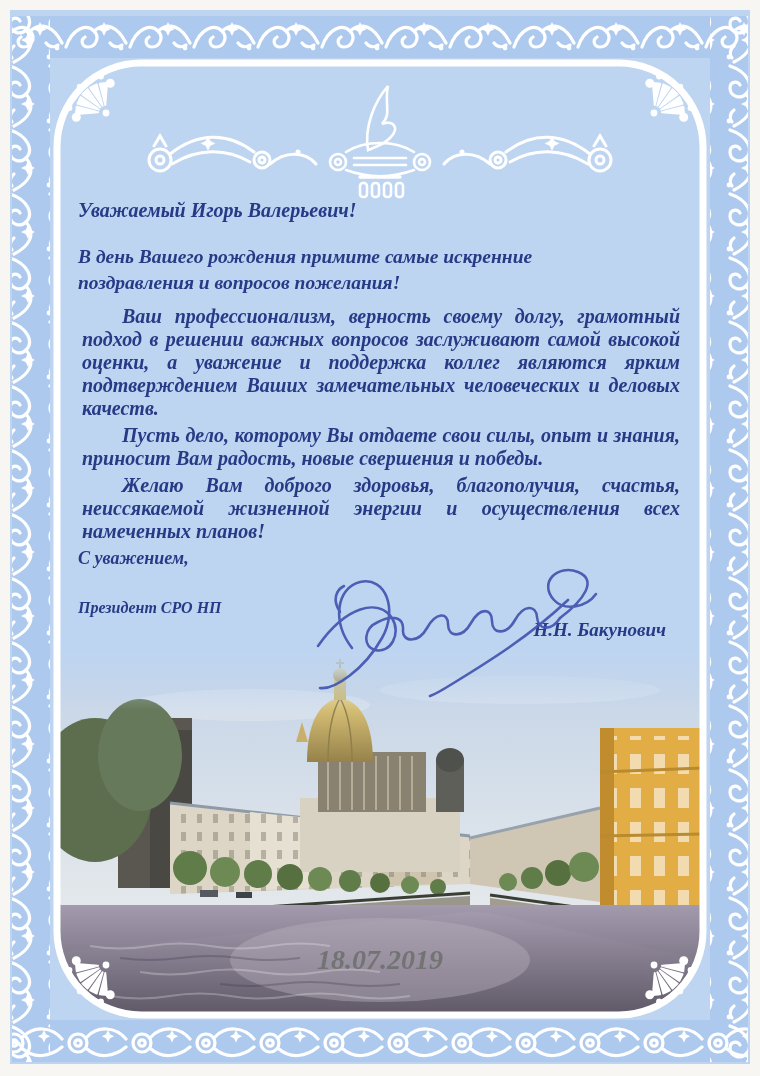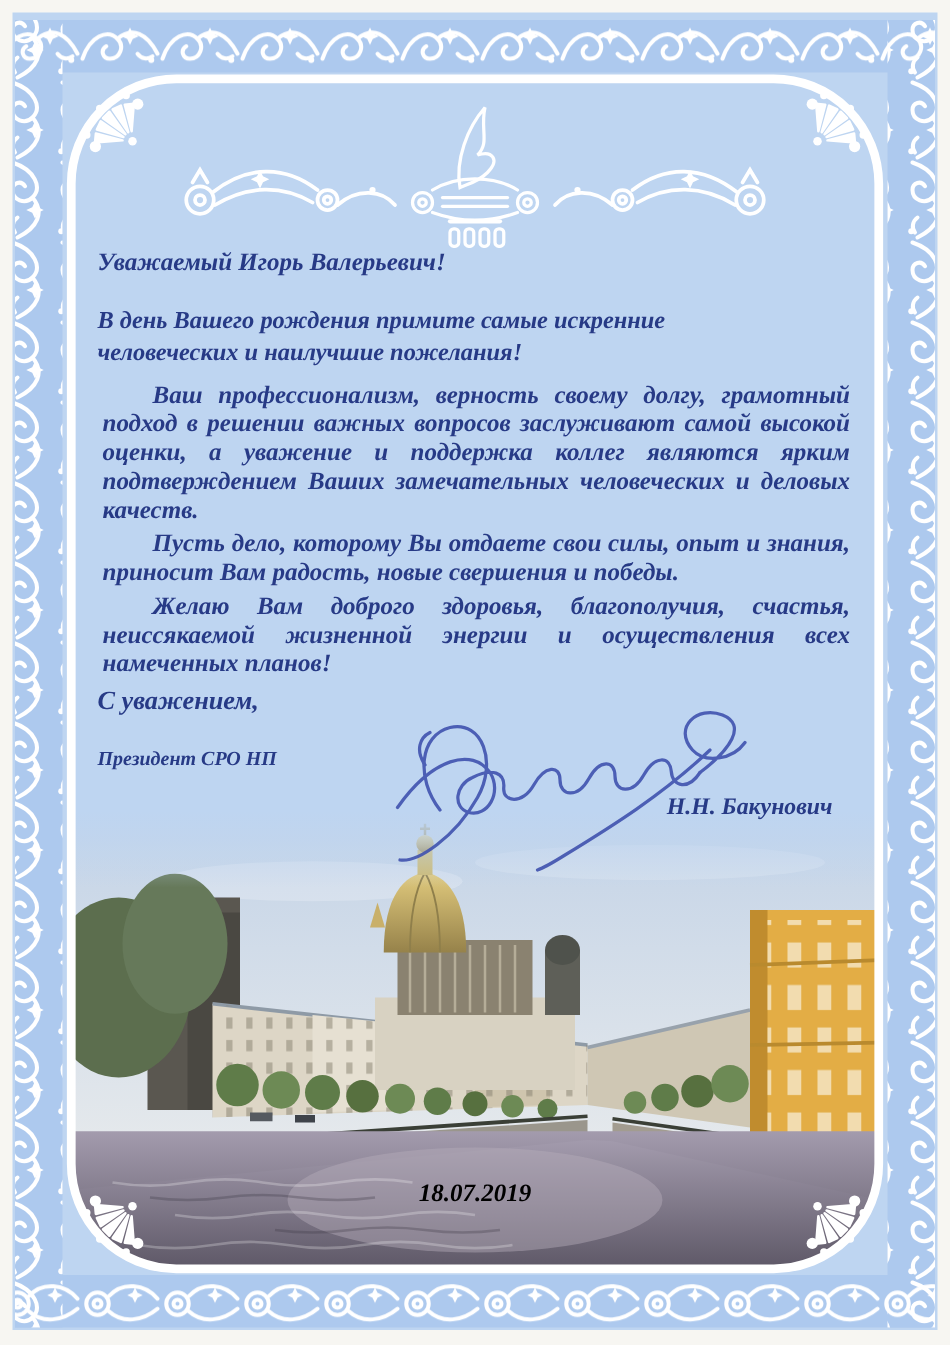--- a/index.html
+++ b/index.html
@@ -20,27 +20,27 @@
   }
   .greeting{
     position:absolute;top:244px;left:0;width:100%;
     text-align:left;font-size:19.5px;line-height:26px;
   }
   .body-text{position:absolute;top:301px;left:0;width:100%;}
   .body-text p{
     margin:4px;text-align:justify;text-indent:40px;
     font-size:20px;line-height:23px;hyphens:none;
   }
-  .closing{position:absolute;top:548px;left:0;font-size:21px;}
+  .closing{position:absolute;top:548px;left:0;font-size:18px;}
   .sender{position:absolute;top:595px;left:0;width:100%;height:60px;}
   .sender-title{font-size:16px;line-height:25px;}
-  .sender-name{position:absolute;right:18px;top:24px;font-size:19px;margin-top:16px;}
+  .sender-name{position:absolute;right:18px;top:24px;font-size:19px;}
   .photo-date{
     position:absolute;z-index:2;top:944px;left:56px;width:648px;
-    text-align:center;font-size:20px;color:#000000;
+    text-align:center;font-size:28px;color:#737373;
     font-style:italic;font-weight:bold;
   }
 </style>
 </head>
 <body>
 
 <svg class="art" width="760" height="1076" viewBox="0 0 760 1076">
   <defs>
     <linearGradient id="skyGrad" x1="0" y1="0" x2="0" y2="1">
       <stop offset="0" stop-color="#c3d3e7"></stop>
@@ -246,21 +246,21 @@
   </g>
   <use href="#flank" transform="translate(238 158)"></use>
   <use href="#flank" transform="translate(522 158) scale(-1 1)"></use>
 </svg>
 
 <div class="letter">
   <div class="salutation">Уважаемый Игорь Валерьевич!</div>
 
   <div class="greeting">
     <div>В день Вашего рождения примите самые искренние</div>
-    <div>человеческих и наилучшие пожелания!</div>
+    <div>поздравления и вопросов пожелания!</div>
   </div>
 
   <div class="body-text">
     <p>Ваш профессионализм, верность своему долгу, грамотный подход в решении важных вопросов заслуживают самой высокой оценки, а уважение и поддержка коллег являются ярким подтверждением Ваших замечательных человеческих и деловых качеств.</p>
     <p>Пусть дело, которому Вы отдаете свои силы, опыт и знания, приносит Вам радость, новые свершения и победы.</p>
     <p>Желаю Вам доброго здоровья, благополучия, счастья, неиссякаемой жизненной энергии и осуществления всех намеченных планов!</p>
   </div>
 
   <div class="closing">С уважением,</div>
 

